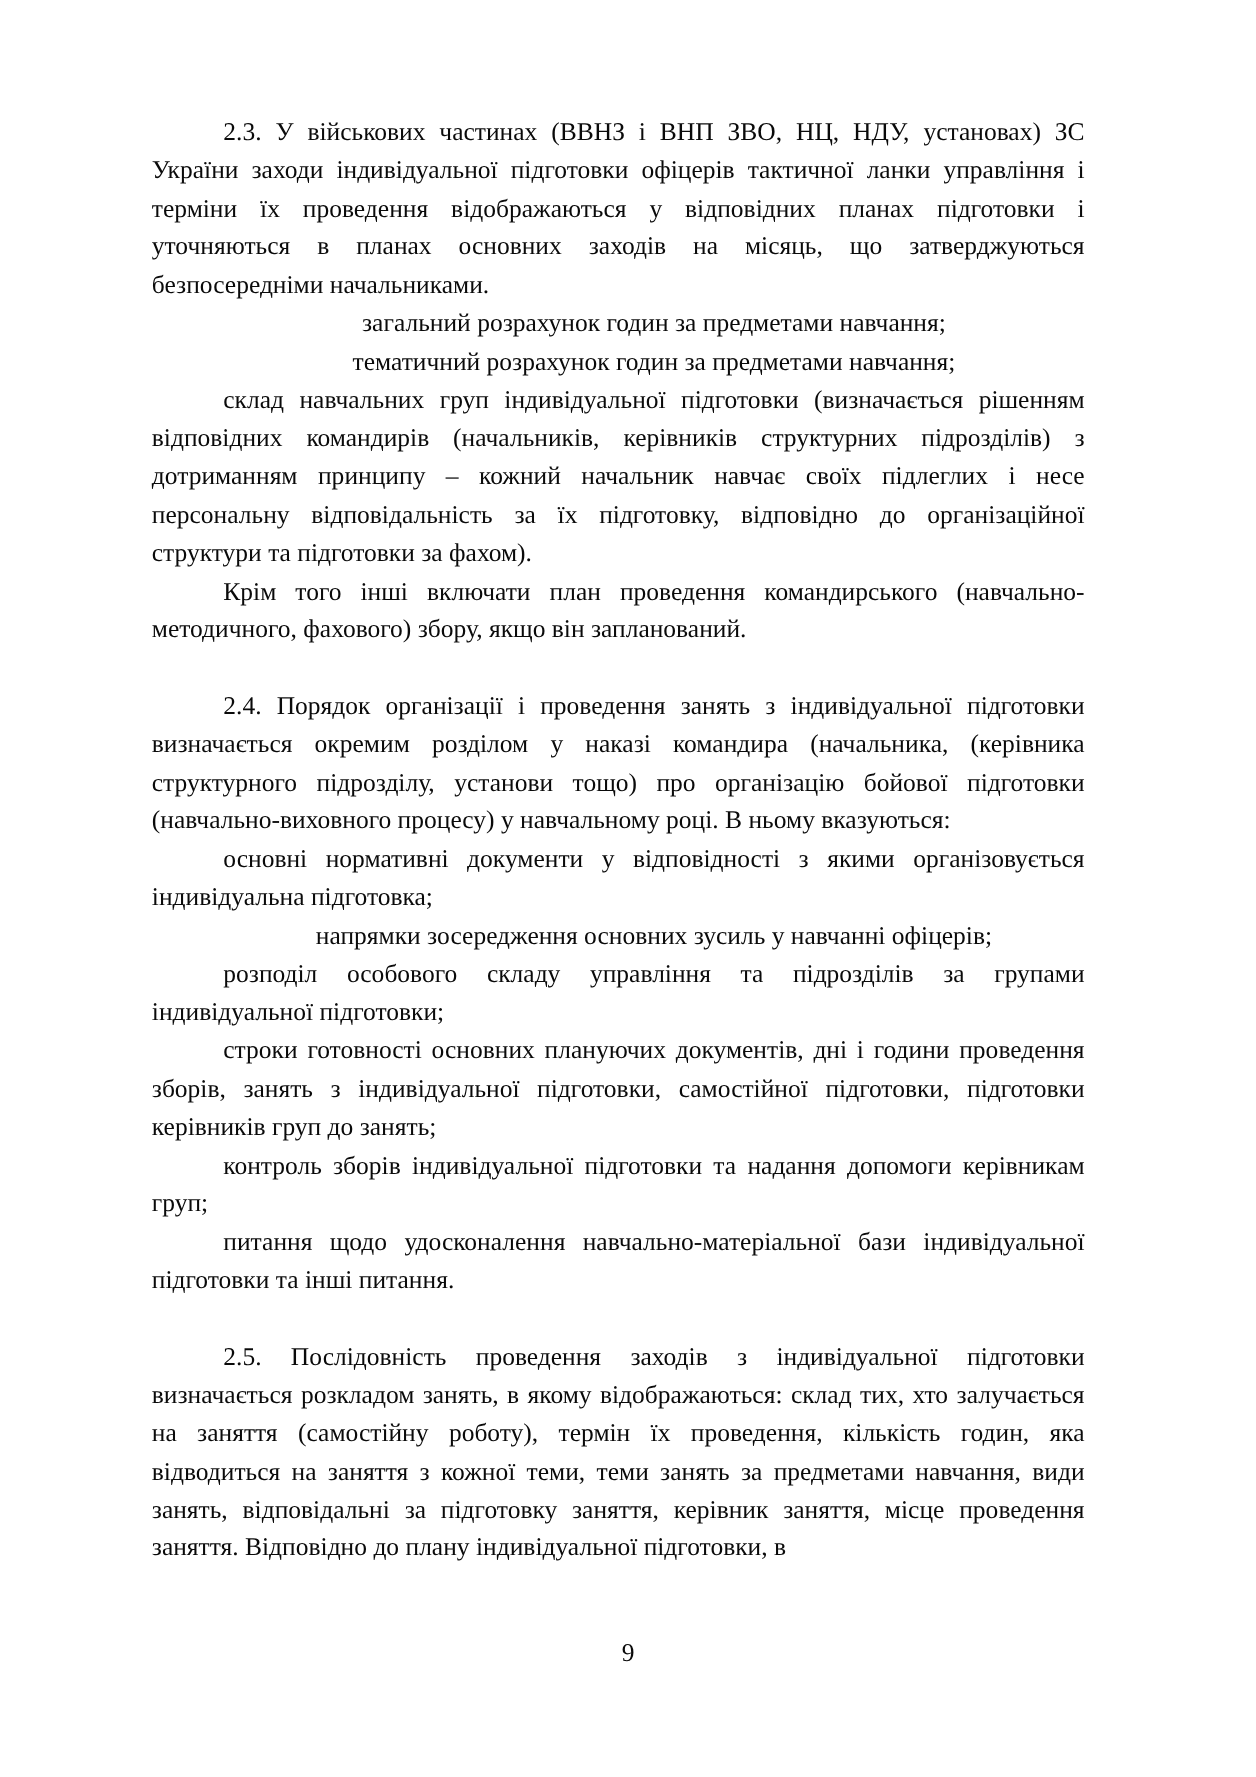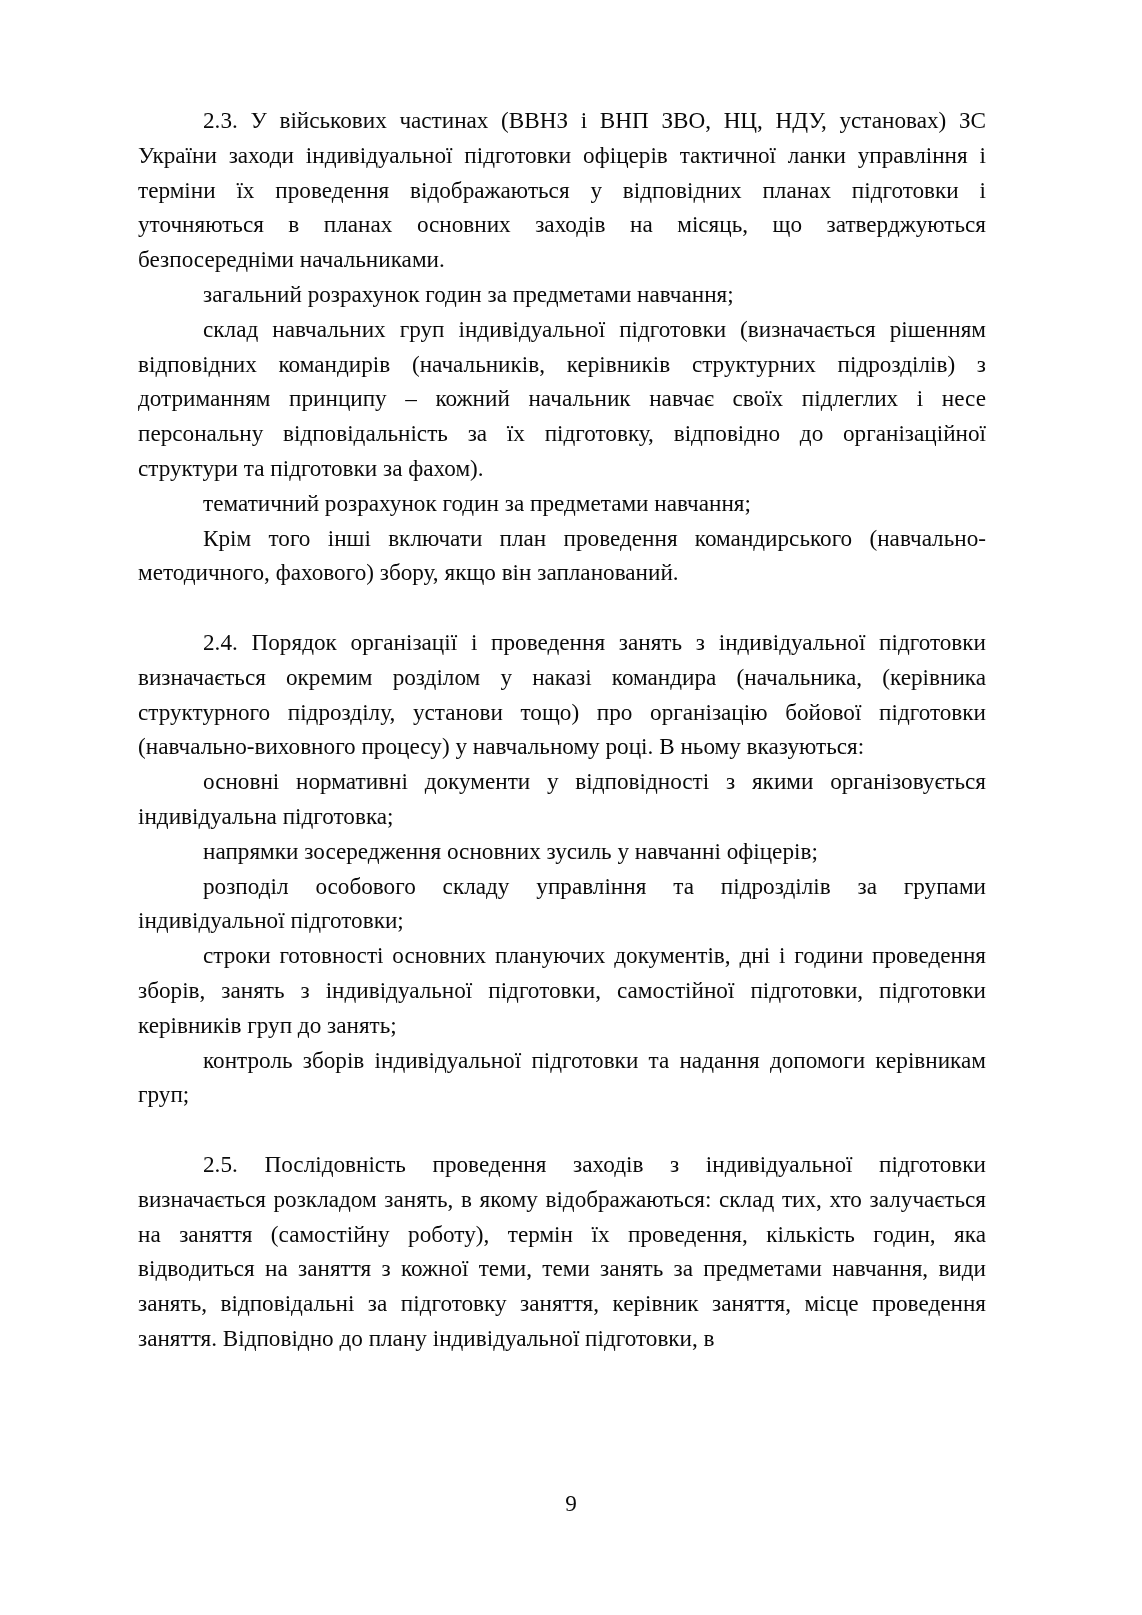--- a/index.html
+++ b/index.html
@@ -31,21 +31,21 @@
     -webkit-hyphens: none;
     hyphens: none;
   }
   .para {
     margin: 0;
     text-indent: 65px;
     text-align: justify;
   }
   
   .para.single {
-    text-align: left;
+    text-align: center;
   }
   
   .spacer {
     height: 34.8px;
     line-height: 34.8px;
     font-size: 23.2px;
   }
   .page-number {
     position: absolute;
     left: 0;
@@ -63,42 +63,43 @@
 
 <div class="page">
 
   <div class="text-column">
 
     <p class="para">2.3. У військових частинах (ВВНЗ і ВНП ЗВО, НЦ, НДУ, установах) ЗС України заходи індивідуальної підготовки офіцерів тактичної ланки управління і терміни їх проведення відображаються у відповідних планах підготовки і уточняються в планах основних заходів на місяць, що затверджуються безпосередніми начальниками.</p>
 
 
     <p class="para single">загальний розрахунок годин за предметами навчання;</p>
 
+    <p class="para single">тематичний розрахунок годин за предметами навчання;</p>
+
     <p class="para">склад навчальних груп індивідуальної підготовки (визначається рішенням відповідних командирів (начальників, керівників структурних підрозділів) з дотриманням принципу – кожний начальник навчає своїх підлеглих і несе персональну відповідальність за їх підготовку, відповідно до організаційної структури та підготовки за фахом).</p>
-
-    <p class="para single">тематичний розрахунок годин за предметами навчання;</p>
 
     <p class="para">Крім того інші включати план проведення командирського (навчально-методичного, фахового) збору, якщо він запланований.</p>
 
     <div class="spacer"></div>
 
     <p class="para">2.4. Порядок організації і проведення занять з індивідуальної підготовки визначається окремим розділом у наказі командира (начальника, (керівника структурного підрозділу, установи тощо) про організацію бойової підготовки (навчально-виховного процесу) у навчальному році. В ньому вказуються:</p>
 
     <p class="para">основні нормативні документи у відповідності з якими організовується індивідуальна підготовка;</p>
 
     <p class="para single">напрямки зосередження основних зусиль у навчанні офіцерів;</p>
 
 
     <p class="para">розподіл особового складу управління та підрозділів за групами індивідуальної підготовки;</p>
 
     <p class="para">строки готовності основних плануючих документів, дні і години проведення зборів, занять з індивідуальної підготовки, самостійної підготовки, підготовки керівників груп до занять;</p>
 
 
     <p class="para">контроль зборів індивідуальної підготовки та надання допомоги керівникам груп;</p>
 
+    <p class="para">питання щодо удосконалення навчально-матеріальної бази індивідуальної підготовки та інші питання.</p>
 
     <div class="spacer"></div>
 
     <p class="para">2.5. Послідовність проведення заходів з індивідуальної підготовки визначається розкладом занять, в якому відображаються: склад тих, хто залучається на заняття (самостійну роботу), термін їх проведення, кількість годин, яка відводиться на заняття з кожної теми, теми занять за предметами навчання, види занять, відповідальні за підготовку заняття, керівник заняття, місце проведення заняття. Відповідно до плану індивідуальної підготовки, в</p>
 
   </div>
 
   <div class="page-number">9</div>
 
 </div>

